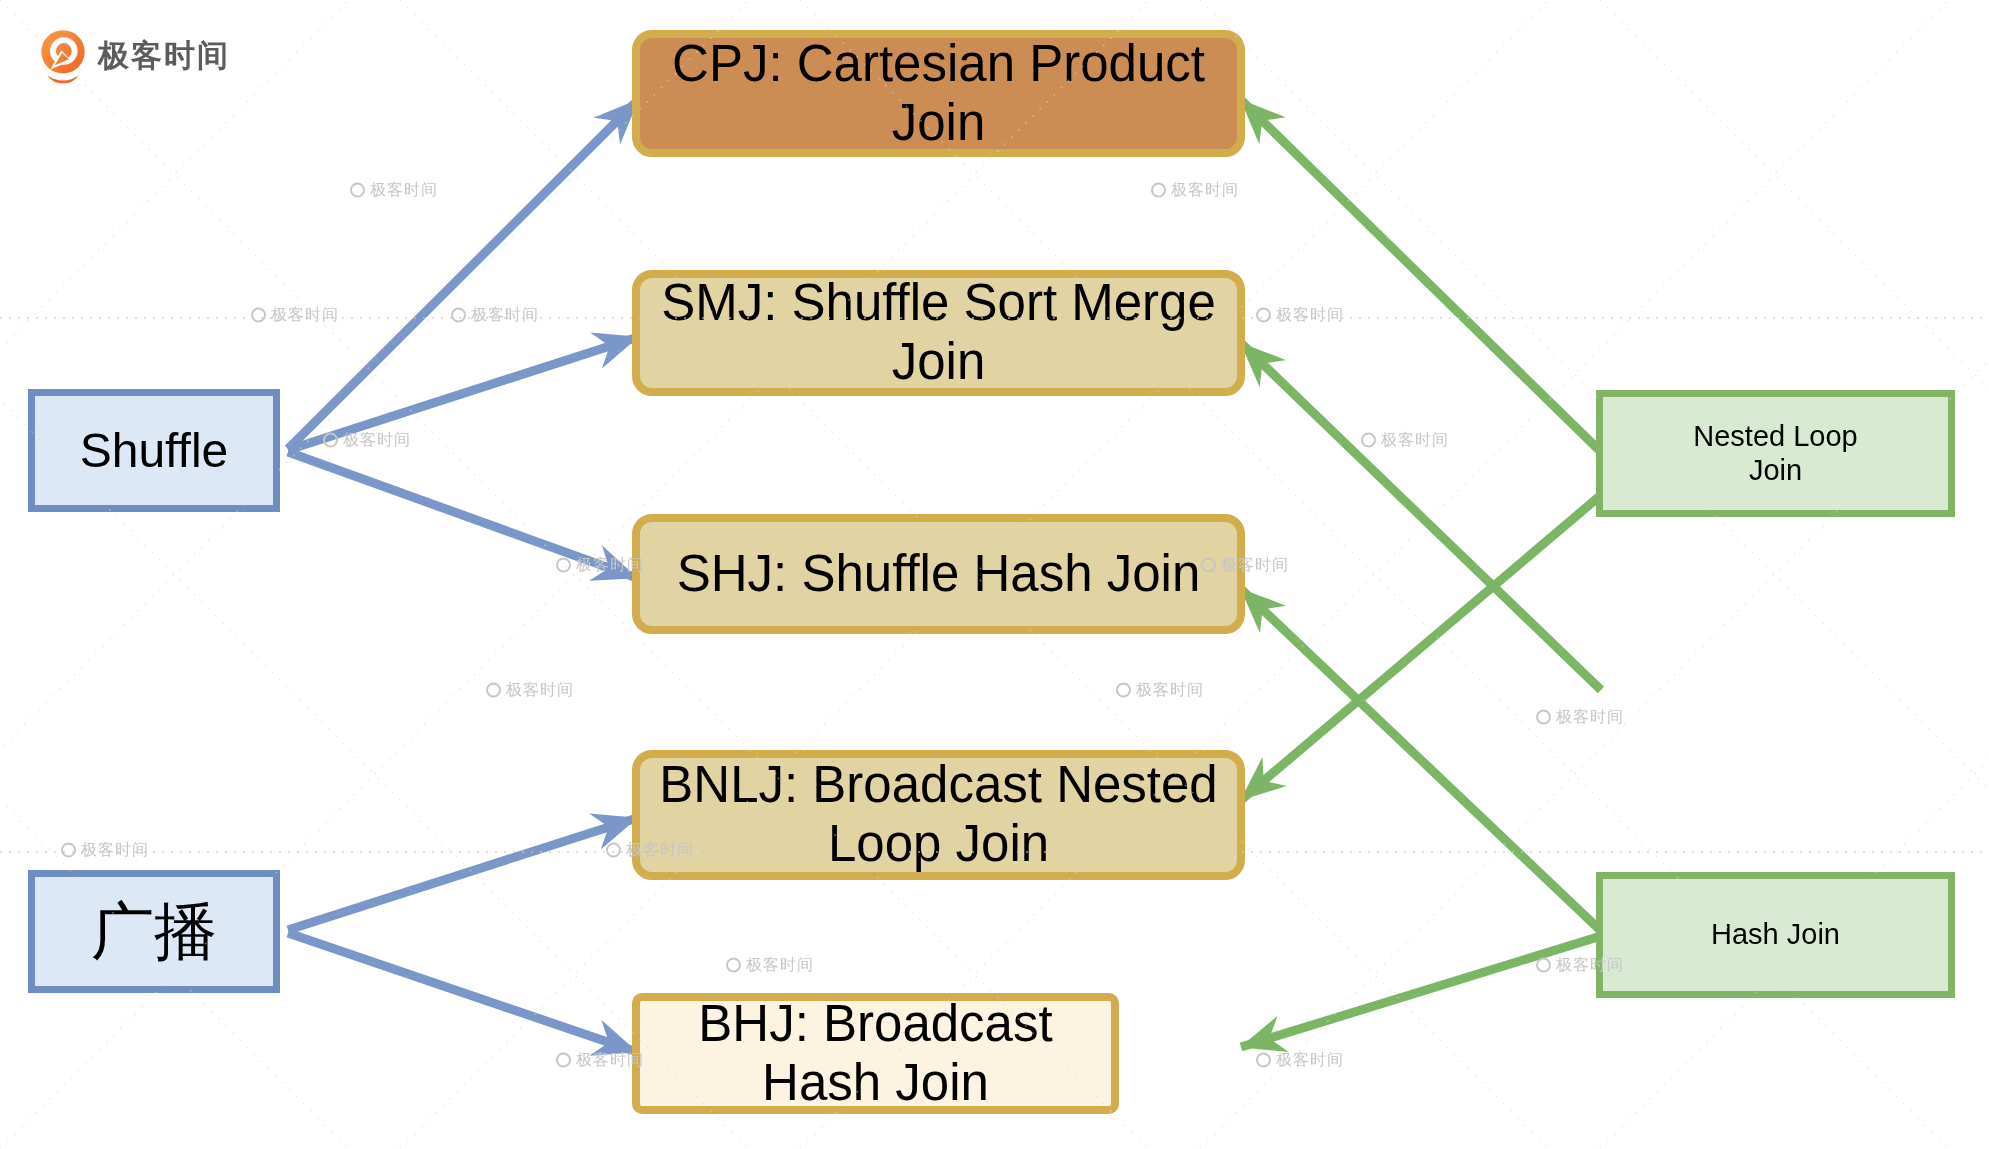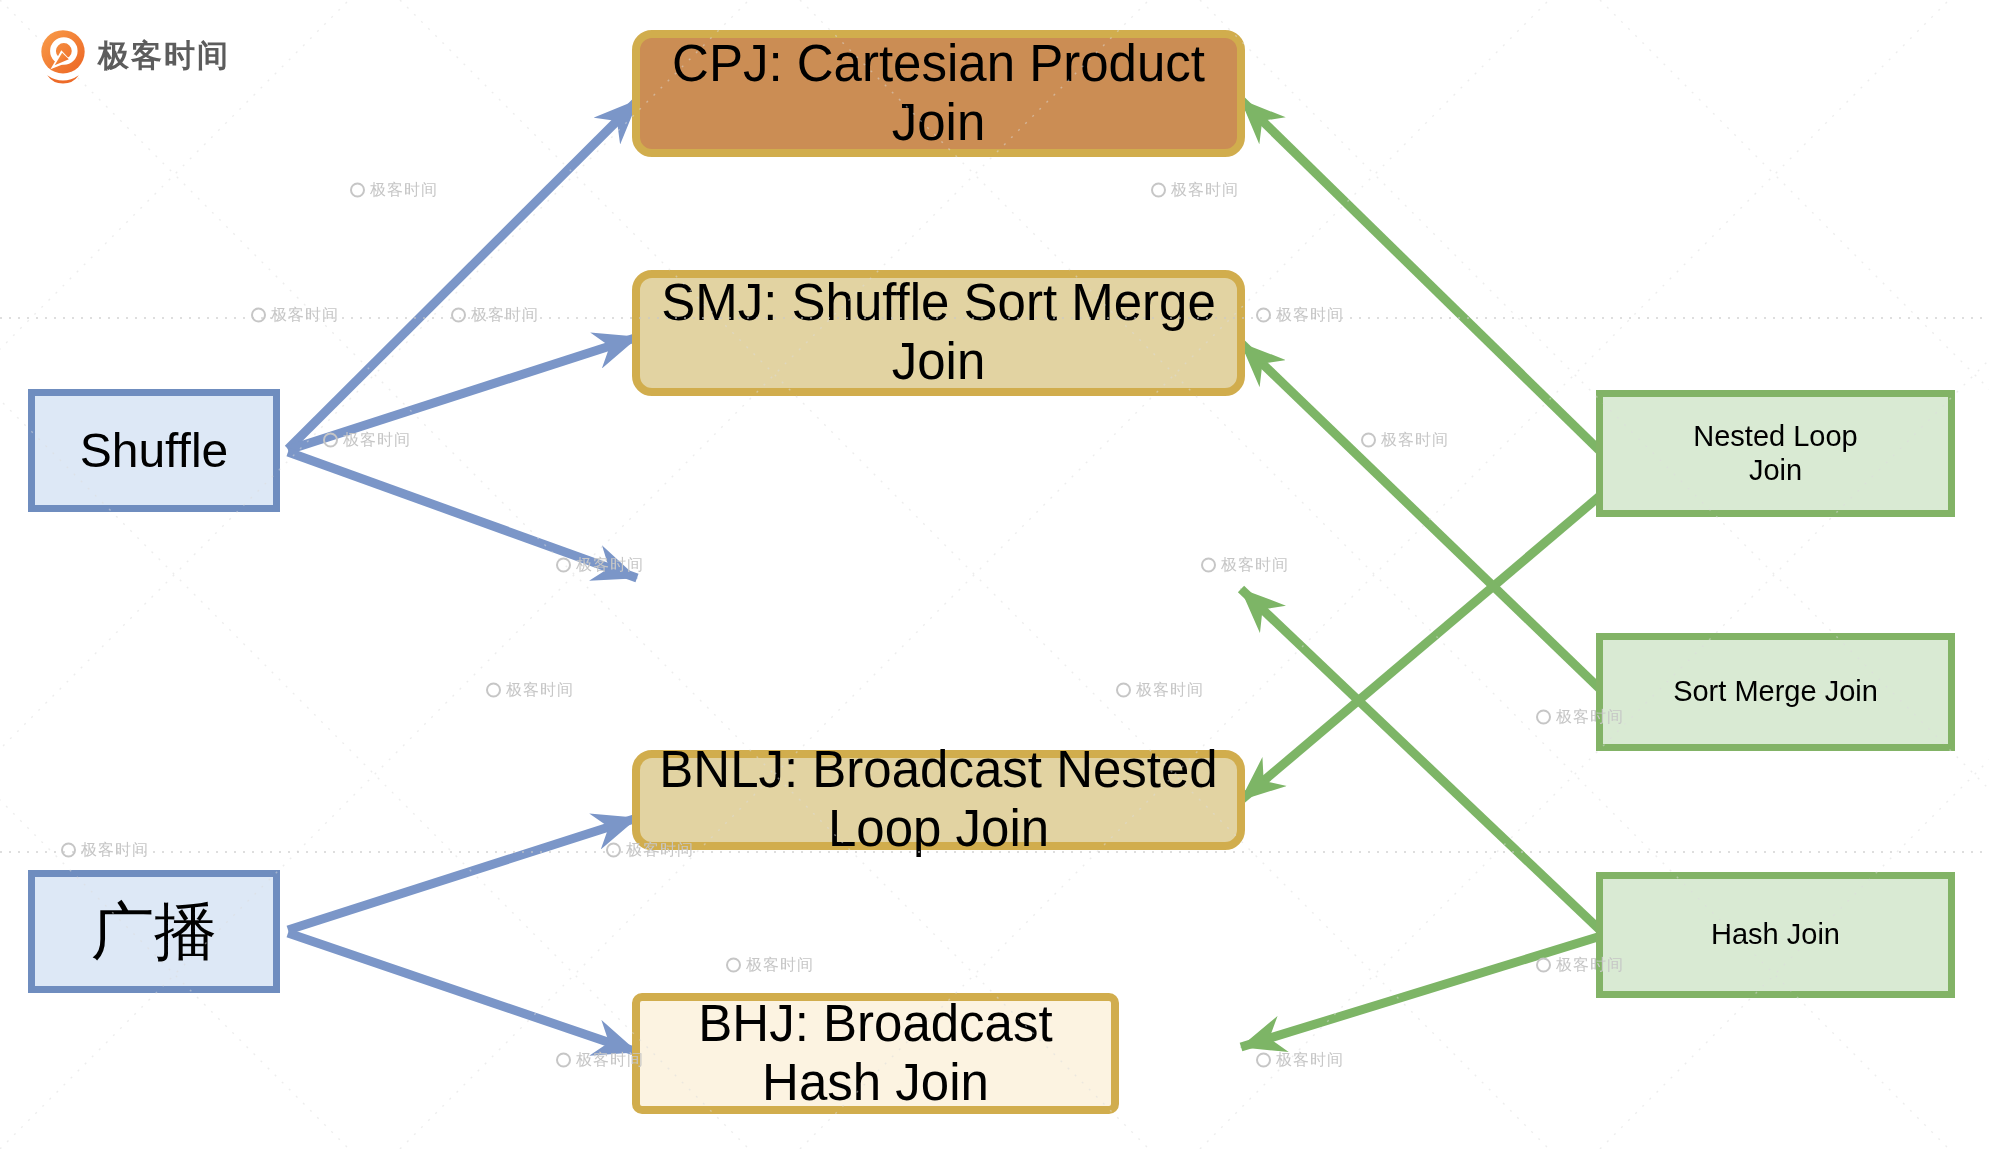--- a/index.html
+++ b/index.html
@@ -46,21 +46,21 @@
     font-size:48px;
   }
   .right-box{
     border:7px solid var(--green-box-border);
     background:var(--green-box-fill);
     font-size:29px;
   }
   #node-cpj  {left:632px;top:30px; width:613px;height:127px;background:var(--orange-fill);}
   #node-smj  {left:632px;top:270px;width:613px;height:126px;background:var(--tan-fill);}
   #node-shj  {left:632px;top:514px;width:613px;height:120px;background:var(--tan-fill);}
-  #node-bnlj {left:632px;top:750px;width:613px;height:100px;background:var(--tan-fill);}
+  #node-bnlj {left:632px;top:750px;width:613px;height:130px;background:var(--tan-fill);}
   #node-bhj  {left:632px;top:993px;width:487px;height:121px;background:var(--cream-fill);border-radius:10px;}
   #node-shuffle  {left:28px;top:389px;width:252px;height:123px;}
   #node-broadcast{left:28px;top:870px;width:252px;height:123px;font-size:63px;}
   #node-nlj       {left:1596px;top:390px;width:359px;height:127px;}
   #node-sortmerge {left:1596px;top:633px;width:359px;height:118px;}
   #node-hash      {left:1596px;top:872px;width:359px;height:126px;}
 
   
   .wm{
     position:absolute;
@@ -107,41 +107,41 @@
 
   <div id="node-layer">
     <div class="node mid" id="node-cpj">
       <span class="node-label">CPJ: Cartesian Product
 Join</span>
     </div>
     <div class="node mid" id="node-smj">
       <span class="node-label">SMJ: Shuffle Sort Merge
 Join</span>
     </div>
+    <div class="node mid" id="node-shj">
+      <span class="node-label">SHJ: Shuffle Hash Join</span>
+    </div>
     <div class="node mid" id="node-bnlj">
       <span class="node-label">BNLJ: Broadcast Nested
 Loop Join</span>
     </div>
     <div class="node mid" id="node-bhj">
       <span class="node-label">BHJ: Broadcast Hash Join</span>
     </div>
 
     <div class="node left-box" id="node-shuffle">
       <span class="node-label">Shuffle</span>
     </div>
     <div class="node left-box" id="node-broadcast">
       <span class="node-label">广播</span>
     </div>
 
     <div class="node right-box" id="node-nlj">
       <span class="node-label">Nested Loop
 Join</span>
-    </div>
-    <div class="node right-box" id="node-sortmerge">
-      <span class="node-label">Sort Merge Join</span>
     </div>
     <div class="node right-box" id="node-hash">
       <span class="node-label">Hash Join</span>
     </div>
   </div>
 
   <div id="wm-layer"><svg width="1989" height="1149">
         <line x1="-1200" y1="0" x2="-51" y2="1149" stroke="#dcdcdc" stroke-width="1.4" stroke-dasharray="2 8" opacity="0.5"></line>
         <line x1="-1200" y1="1149" x2="-51" y2="0" stroke="#dcdcdc" stroke-width="1.4" stroke-dasharray="2 8" opacity="0.5"></line>
         <line x1="-800" y1="0" x2="349" y2="1149" stroke="#dcdcdc" stroke-width="1.4" stroke-dasharray="2 8" opacity="0.5"></line>

